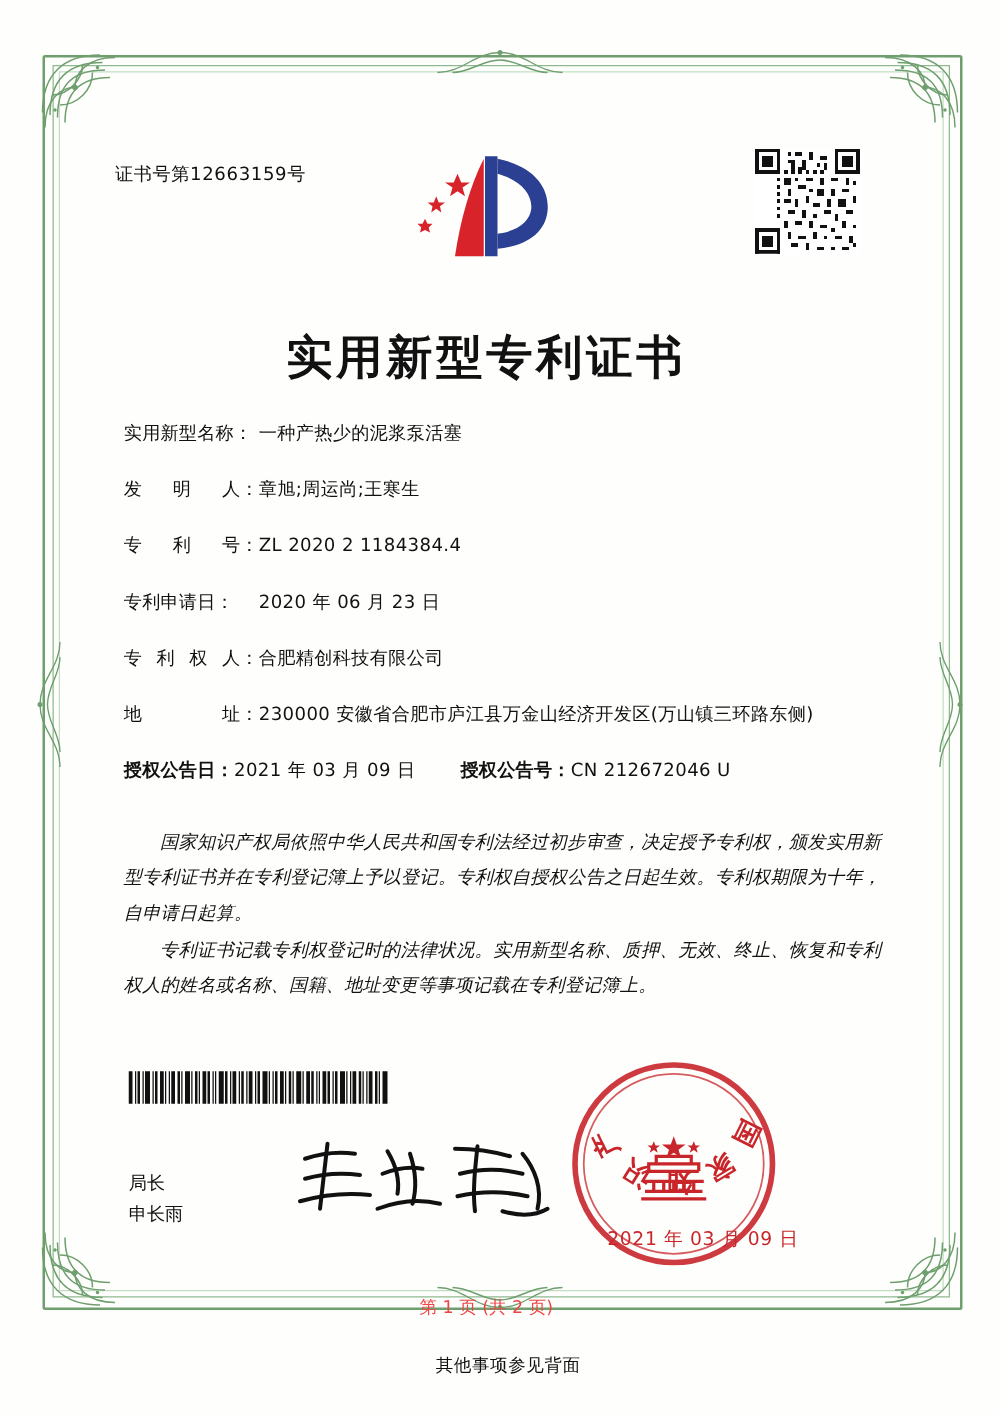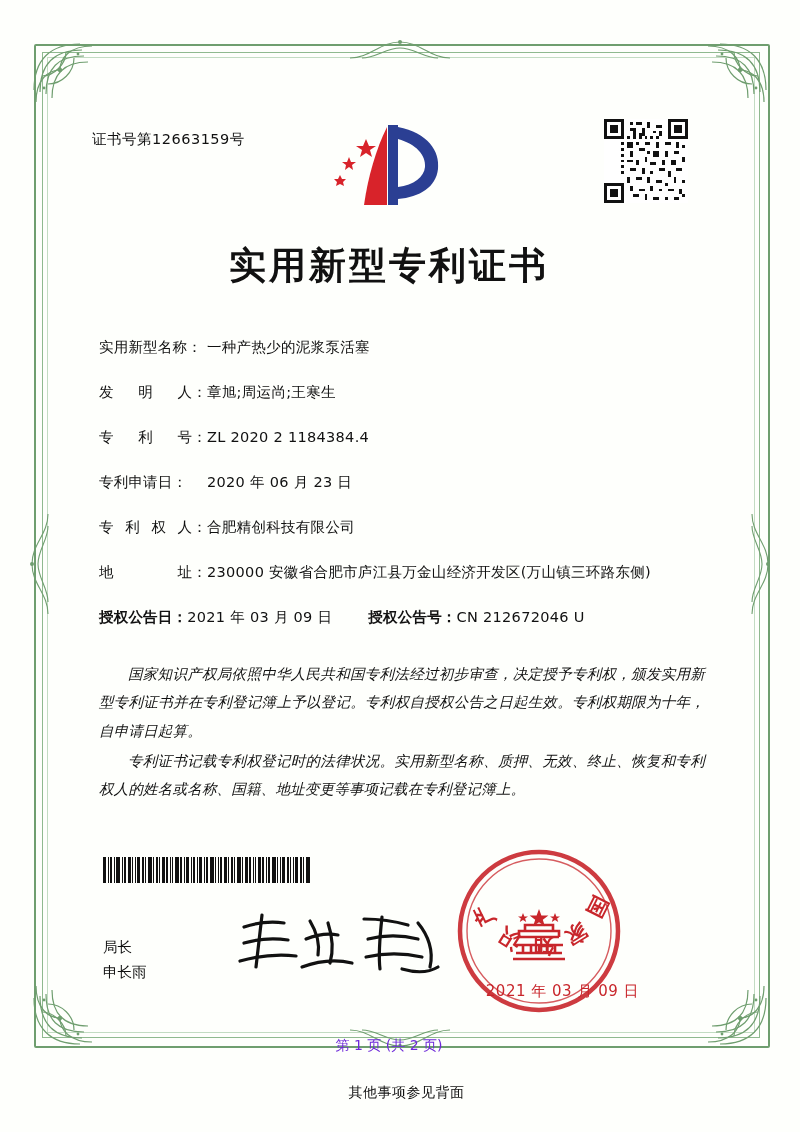--- a/index.html
+++ b/index.html
@@ -107,21 +107,21 @@
     top: 62px;
     width: 84px;
     height: 84px;
     background: #fff;
   }
 
   .doc-title {
     position: absolute;
     left: 0;
     right: 0;
-    top: 184px;
+    top: 204px;
     text-align: center;
     font-family: "DejaVu Sans", sans-serif;
     font-size: 37px;
     font-weight: bold;
     letter-spacing: 3px;
     color: #111;
   }
 
   .fields {
     position: absolute;
@@ -244,21 +244,21 @@
     white-space: nowrap;
   }
 
   .page-no {
     position: absolute;
     left: 0; right: 0;
     top: 980px;
     text-align: center;
     font-family: "DejaVu Sans", sans-serif;
     font-size: 14px;
-    color: #6d28d9;
+    color: #ef4444;
   }
 
   .footer-note {
     position: absolute;
     left: 0; right: 0;
     top: 1084px;
     text-align: center;
     font-family: "DejaVu Sans", sans-serif;
     font-size: 14px;
     color: #111;

